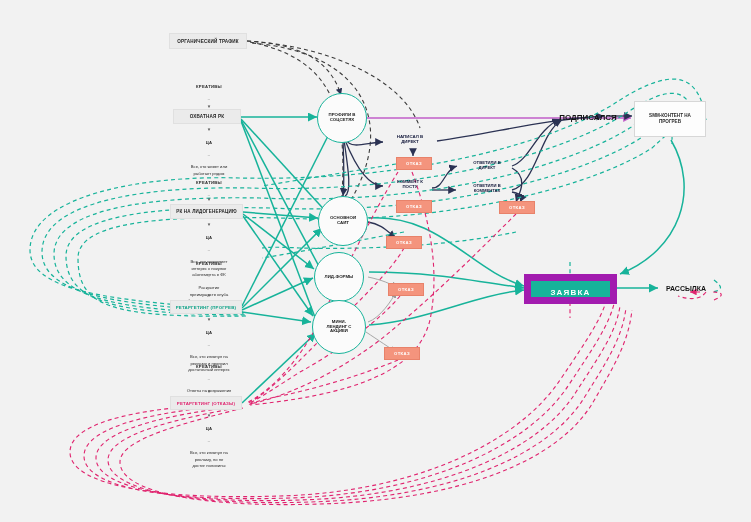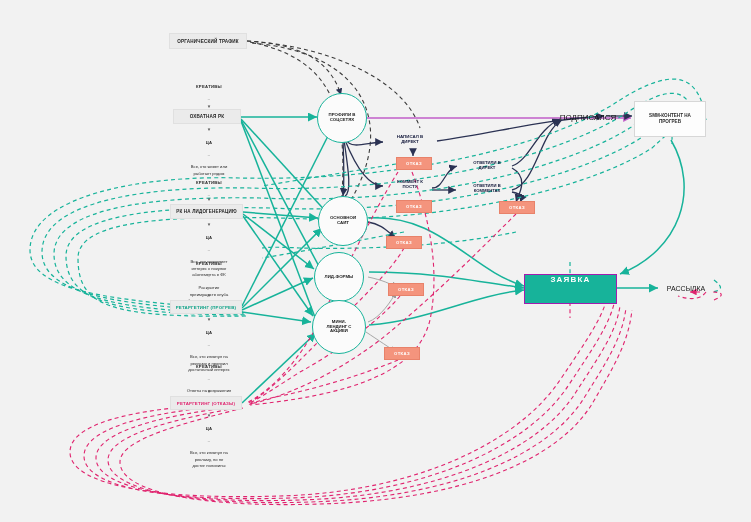--- a/index.html
+++ b/index.html
@@ -30,34 +30,34 @@
     font-weight:bold;color:#1b1b1b;line-height:1.12;
   }
 
   .orange{
     background:#f4947d;border:1px solid #e8826a;
     display:flex;align-items:center;justify-content:center;text-align:center;
     color:#ffffff;font-weight:bold;letter-spacing:.4px;
   }
 
   .tealbox{
-    background:#17b39a;border:1px solid #a21caf;
-    display:flex;align-items:flex-start;justify-content:center;text-align:center;
+    background:#17b39a;border:7px solid #a21caf;
+    display:flex;align-items:flex-end;justify-content:center;text-align:center;
     color:#ffffff;font-weight:bold;letter-spacing:1.2px;
   }
 
   .whitebox{
     background:#fdfdfd;border:1px solid #d7d7d7;
     display:flex;align-items:center;justify-content:center;text-align:center;
     color:#2a2a2a;font-weight:bold;line-height:1.25;
   }
 
   .plaintext{
     position:absolute;display:flex;align-items:center;justify-content:center;
-    text-align:right;color:#141414;font-weight:normal;
+    text-align:right;color:#141414;font-weight:bold;
   }
 
   .noteblock{
     position:absolute;text-align:center;color:#2b2b2b;line-height:1.45;
     white-space:pre-line;
   }
   .notehead{font-weight:bold;letter-spacing:.3px;}
   .notedash{color:#777;}
   .darklabel{
     position:absolute;text-align:center;color:#12183a;font-weight:bold;

